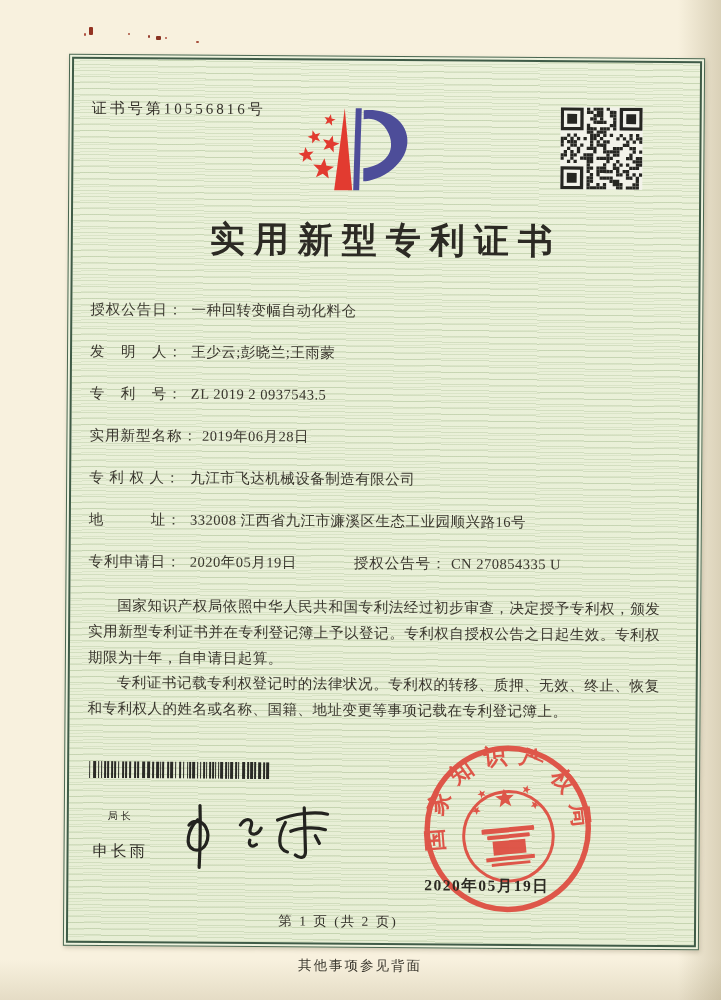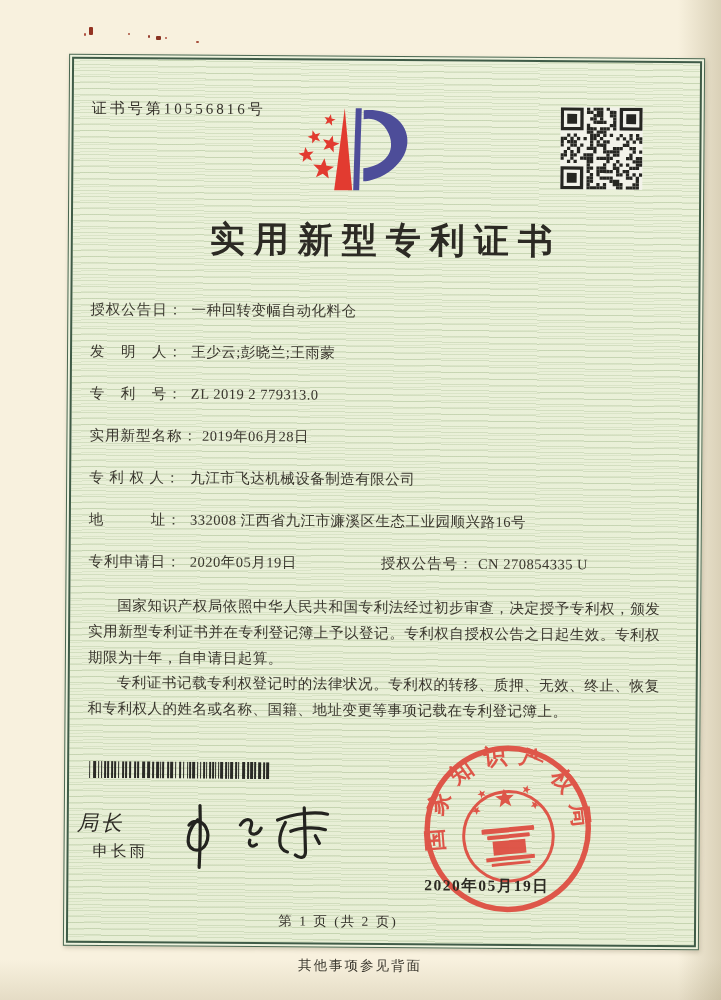--- a/index.html
+++ b/index.html
@@ -29,26 +29,26 @@
   .certno{position:absolute;left:18px;top:40px;font-size:15px;letter-spacing:3px;color:#34312a;}
   .logo{position:absolute;left:210px;top:38px;width:150px;height:108px;}
   .qr{position:absolute;left:487px;top:45px;width:82px;height:82px;background:#f4f4ee;}
   .title{
     position:absolute;left:0;top:156px;width:100%;text-align:center;
     font-size:35px;font-weight:bold;letter-spacing:9px;color:#2c2a24;
   }
   .fields{position:absolute;left:18px;top:240px;width:592px;font-size:14.5px;color:#3a372e;}
   .frow{height:42px;line-height:20px;letter-spacing:.5px;}
   .flabel{display:inline-block;min-width:97px;letter-spacing:1px;}
-  .flabel2{display:inline-block;margin-left:80px;letter-spacing:1px;}
+  .flabel2{display:inline-block;margin-left:53px;letter-spacing:1px;}
   .paras{position:absolute;left:18px;top:534px;width:572px;font-size:14.5px;
     line-height:1.78;color:#3a372e;text-align:justify;}
   .paras p{margin:0;text-indent:2em;letter-spacing:.5px;}
   .barcode{position:absolute;left:20px;top:702px;width:182px;height:17px;}
-  .sig-title{position:absolute;left:8px;top:750px;font-size:21px;letter-spacing:3px;color:#2f2c26;font-style:italic;}
+  .sig-title{position:absolute;left:39px;top:750px;font-size:10px;letter-spacing:3px;color:#2f2c26;}
   .sig-name{position:absolute;left:24px;top:782px;font-size:15.5px;letter-spacing:3px;color:#2f2c26;}
   .signature{position:absolute;left:100px;top:734px;width:180px;height:80px;transform:rotate(-2deg);}
   .seal{position:absolute;left:352px;top:680px;width:174px;height:174px;opacity:.92;}
   .seal-date{position:absolute;left:356px;top:814px;font-size:15.5px;font-weight:600;
     letter-spacing:1.5px;color:#2c2a23;z-index:5;}
   .page-foot{position:absolute;left:0;top:852px;width:540px;text-align:center;
     font-size:13.5px;letter-spacing:2px;color:#34312a;}
   .back-note{position:absolute;left:210px;top:957px;width:300px;text-align:center;
     font-size:13.5px;letter-spacing:2px;color:#3a372e;transform:rotate(.4deg);}
 </style>
@@ -310,21 +310,21 @@
       <div class="frow">
         <span class="flabel">授权公告日：</span>
         <span>一种回转变幅自动化料仓</span>
       </div>
       <div class="frow">
         <span class="flabel">发　明　人：</span>
         <span>王少云;彭晓兰;王雨蒙</span>
       </div>
       <div class="frow">
         <span class="flabel">专　利　号：</span>
-        <span>ZL 2019 2 779313.0</span>
+        <span>ZL 2019 2 0937543.5</span>
       </div>
       <div class="frow">
         <span class="flabel">实用新型名称：</span>
         <span>2019年06月28日</span>
       </div>
       <div class="frow">
         <span class="flabel">专 利 权 人：</span>
         <span>九江市飞达机械设备制造有限公司</span>
       </div>
       <div class="frow">

